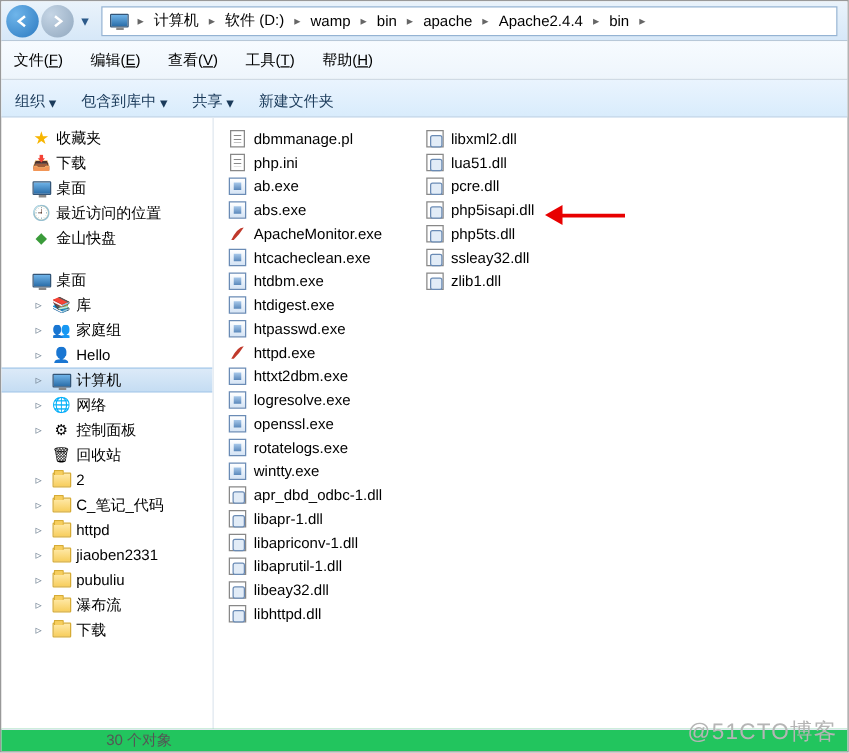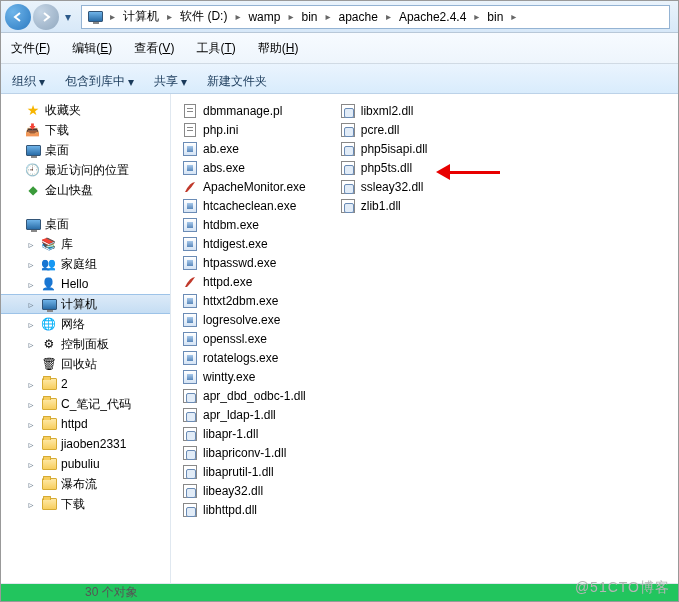--- a/index.html
+++ b/index.html
@@ -28,21 +28,21 @@
 .indent1 { padding-left:24px; }
 .filepane { flex:1; padding:8px 6px; display:flex; flex-direction:row; gap:24px; align-items:flex-start; overflow:hidden; position:relative; }
 .file-col { display:flex; flex-direction:column; gap:1px; }
 .file-row { display:flex; align-items:center; height:18px; padding:0 4px; gap:5px; cursor:pointer; border:1px solid transparent; }
 .fic { width:16px; height:16px; display:flex; align-items:center; justify-content:center; }
 .fn { white-space:nowrap; color:#000; }
 .arrow { position:absolute; left:265px; top:70px; width:70px; height:16px; pointer-events:none; }
 .arrow-line { position:absolute; left:8px; top:7px; width:56px; height:3px; background:#e80000; }
 .arrow-head { position:absolute; left:0; top:0; width:0; height:0; border-right:14px solid #e80000; border-top:8px solid transparent; border-bottom:8px solid transparent; }
 .statusbar { position:absolute; bottom:0; left:0; width:100%; height:18px; background:#22c55e; border-top:1px solid #e0e8f0; display:flex; align-items:center; padding-left:84px; color:#555; }
-.watermark { position:absolute; right:8px; bottom:4px; color:#b5b5b5; font-size:14px; letter-spacing:1px; }
+.watermark { position:absolute; right:8px; bottom:4px; color:#b5b5b5; font-size:18px; letter-spacing:1px; }
 
 .folder { width:15px; height:12px; background:linear-gradient(#ffe9a8,#f7ce5e); border:1px solid #d6ab35; border-radius:1px; position:relative; }
 .folder:before { content:""; position:absolute; top:-3px; left:0; width:6px; height:3px; background:#f7ce5e; border:1px solid #d6ab35; border-bottom:none; border-radius:1px 1px 0 0; }
 .exe { width:14px; height:14px; border:1px solid #6a8bb5; background:linear-gradient(#fff,#d5e4f5); position:relative; }
 .exe:after { content:""; position:absolute; inset:3px; background:linear-gradient(#a7c8ea,#5a88bb); }
 .dll { width:14px; height:14px; border:1px solid #888; background:#fff; position:relative; }
 .dll:after { content:""; position:absolute; left:2px; top:3px; width:8px; height:8px; border:1px solid #6a8bb5; border-radius:2px; background:#e2ecf7; }
 .ini { width:12px; height:14px; border:1px solid #888; background:#fff; position:relative; }
 .ini:after { content:""; position:absolute; left:2px; top:3px; right:2px; bottom:3px; background:repeating-linear-gradient(#888 0 1px,transparent 1px 3px); }
 .star { color:#f7b500; font-size:14px; }
@@ -324,26 +324,20 @@
         <div class="file-row">
           <span class="fic">
             <span class="dll"></span>
           </span>
           <span class="fn">apr_dbd_odbc-1.dll</span>
         </div>
         <div class="file-row">
           <span class="fic">
             <span class="dll"></span>
           </span>
-          <span class="fn">apr_ldap-1.dll</span>
-        </div>
-        <div class="file-row">
-          <span class="fic">
-            <span class="dll"></span>
-          </span>
           <span class="fn">libapr-1.dll</span>
         </div>
         <div class="file-row">
           <span class="fic">
             <span class="dll"></span>
           </span>
           <span class="fn">libapriconv-1.dll</span>
         </div>
         <div class="file-row">
           <span class="fic">
@@ -363,20 +357,26 @@
           </span>
           <span class="fn">libhttpd.dll</span>
         </div>
       </div>
     <div class="file-col" id="col2">
         <div class="file-row">
           <span class="fic">
             <span class="dll"></span>
           </span>
           <span class="fn">libxml2.dll</span>
+        </div>
+        <div class="file-row">
+          <span class="fic">
+            <span class="dll"></span>
+          </span>
+          <span class="fn">lua51.dll</span>
         </div>
         <div class="file-row">
           <span class="fic">
             <span class="dll"></span>
           </span>
           <span class="fn">pcre.dll</span>
         </div>
         <div class="file-row">
           <span class="fic">
             <span class="dll"></span>

